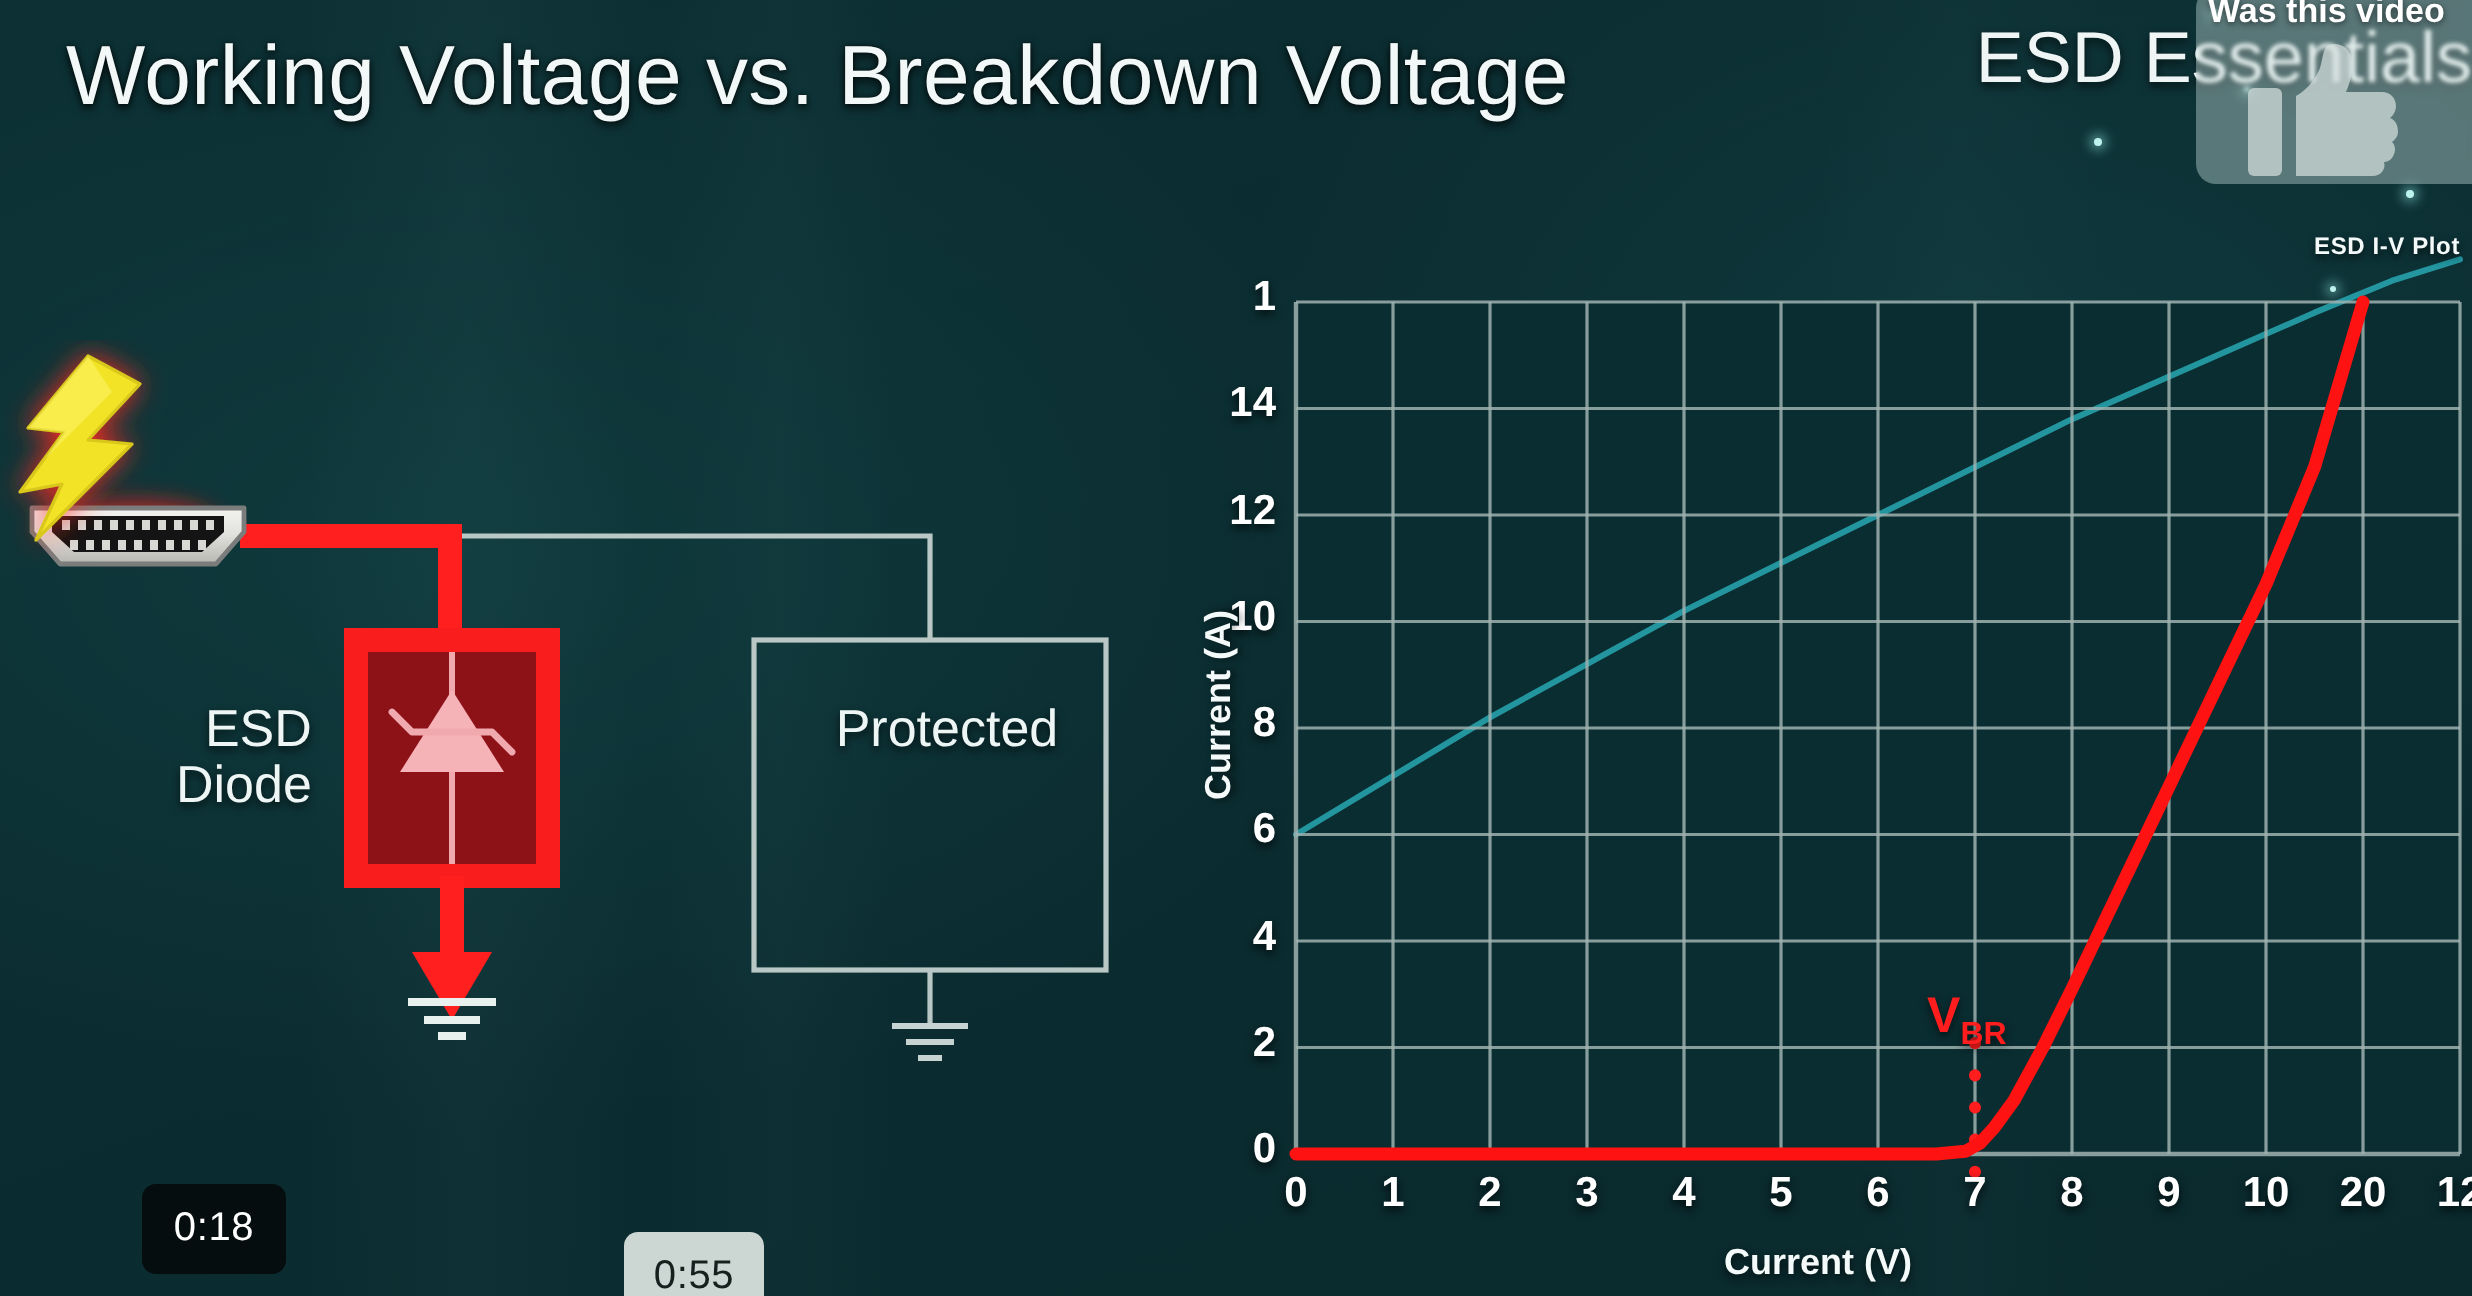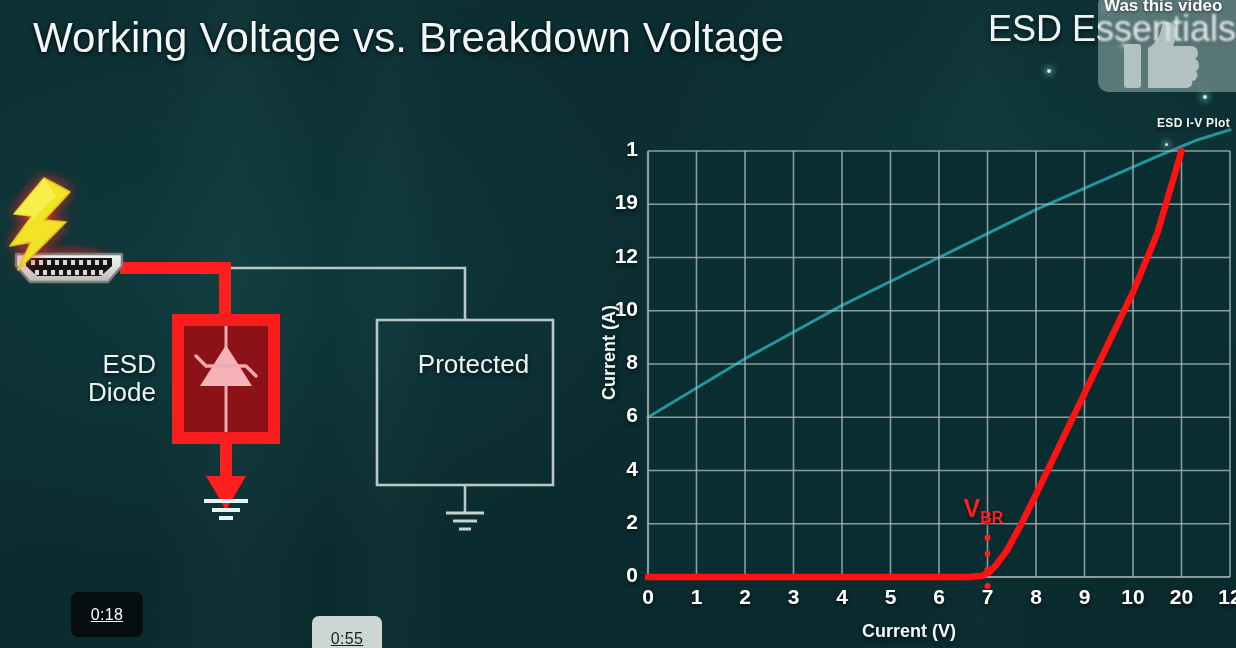--- a/index.html
+++ b/index.html
@@ -96,21 +96,21 @@
     position:absolute;color:#ff1d1d;font-weight:700;
     font-size:25px;white-space:nowrap;
     text-shadow:0 2px 4px rgba(0,0,0,.6);
   }
   #vbr-label sub{font-size:16px;}
 
   
   .time-chip{
     position:absolute;border-radius:7px;
     display:flex;align-items:center;justify-content:center;
-    font-size:16px;letter-spacing:.3px;text-decoration:underline;
+    font-size:20px;letter-spacing:.3px;
   }
   #chip-current{left:71px;top:592px;width:72px;height:45px;background:#060d0e;color:#ffffff;}
   #chip-total{left:312px;top:572px;width:70px;height:45px;background:#ccd6d3;color:#16211f;margin-top:44px;}
 </style>
 </head>
 <body>
 
 <div id="stage">
 
   <div class="bg-band b1"></div>
@@ -293,21 +293,21 @@
     </svg>
 
     <div id="tick-layer">
         <div class="tick y" style="left: 16px; top: 453px;">0</div>
         <div class="tick y" style="left: 16px; top: 399.75px;">2</div>
         <div class="tick y" style="left: 16px; top: 346.5px;">4</div>
         <div class="tick y" style="left: 16px; top: 293.25px;">6</div>
         <div class="tick y" style="left: 16px; top: 240px;">8</div>
         <div class="tick y" style="left: 16px; top: 186.75px;">10</div>
         <div class="tick y" style="left: 16px; top: 133.5px;">12</div>
-        <div class="tick y" style="left: 16px; top: 80.25px;">19</div>
+        <div class="tick y" style="left: 16px; top: 80.25px;">14</div>
         <div class="tick y" style="left: 16px; top: 27px;">1</div>
         <div class="tick x" style="left: 40px; top: 475px;">0</div>
         <div class="tick x" style="left: 88.5px; top: 475px;">1</div>
         <div class="tick x" style="left: 137px; top: 475px;">2</div>
         <div class="tick x" style="left: 185.5px; top: 475px;">3</div>
         <div class="tick x" style="left: 234px; top: 475px;">4</div>
         <div class="tick x" style="left: 282.5px; top: 475px;">5</div>
         <div class="tick x" style="left: 331px; top: 475px;">6</div>
         <div class="tick x" style="left: 379.5px; top: 475px;">7</div>
         <div class="tick x" style="left: 428px; top: 475px;">8</div>

